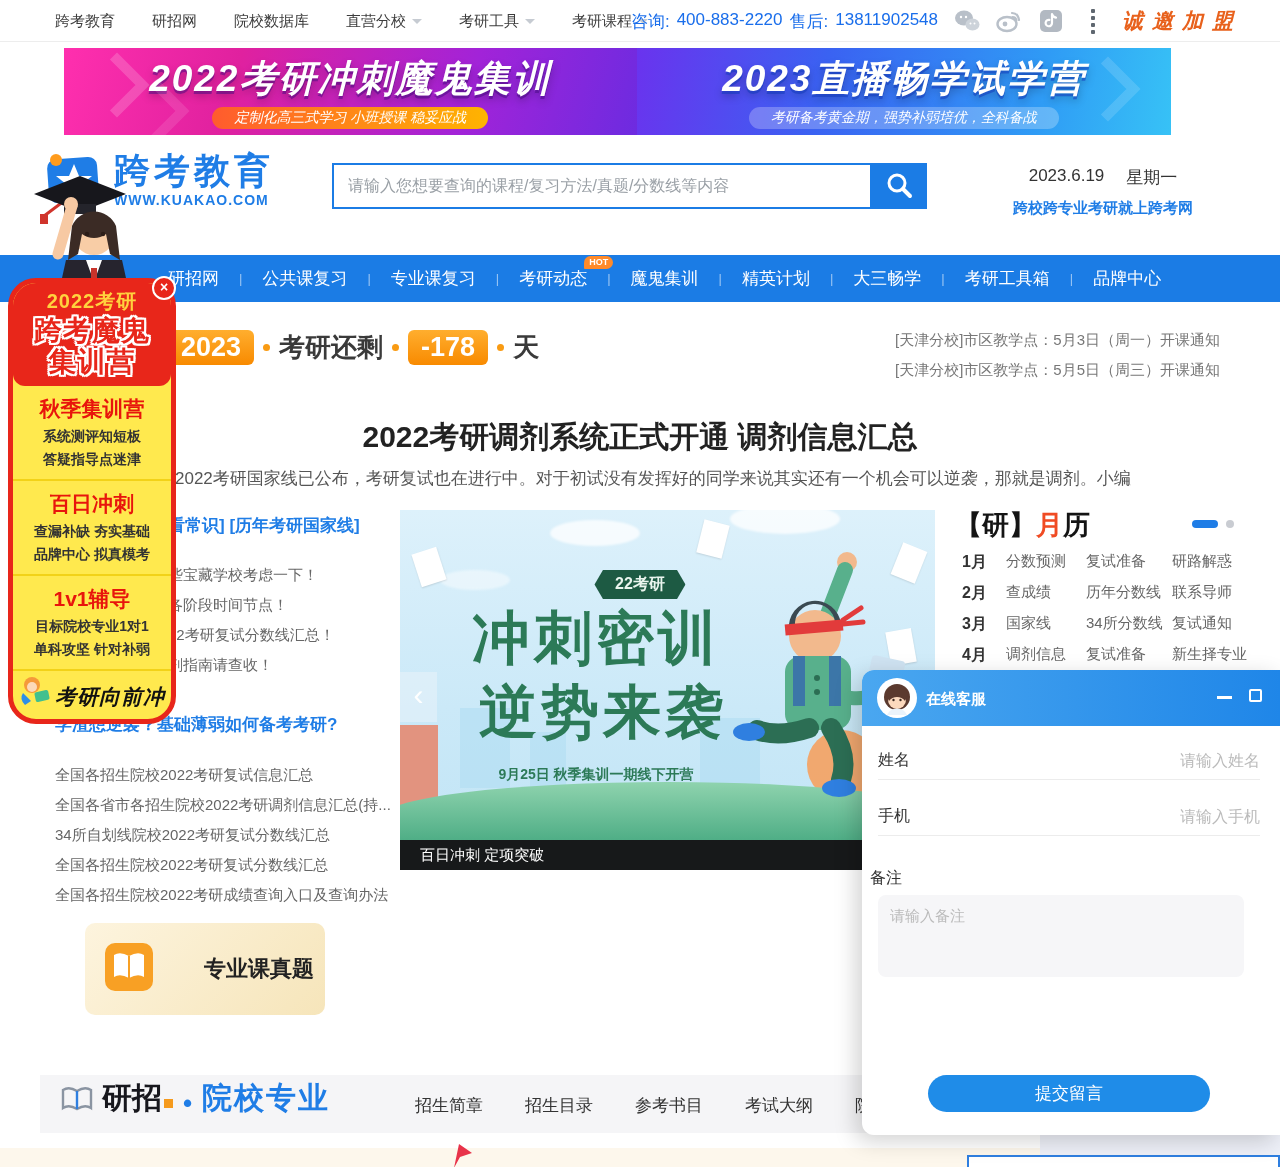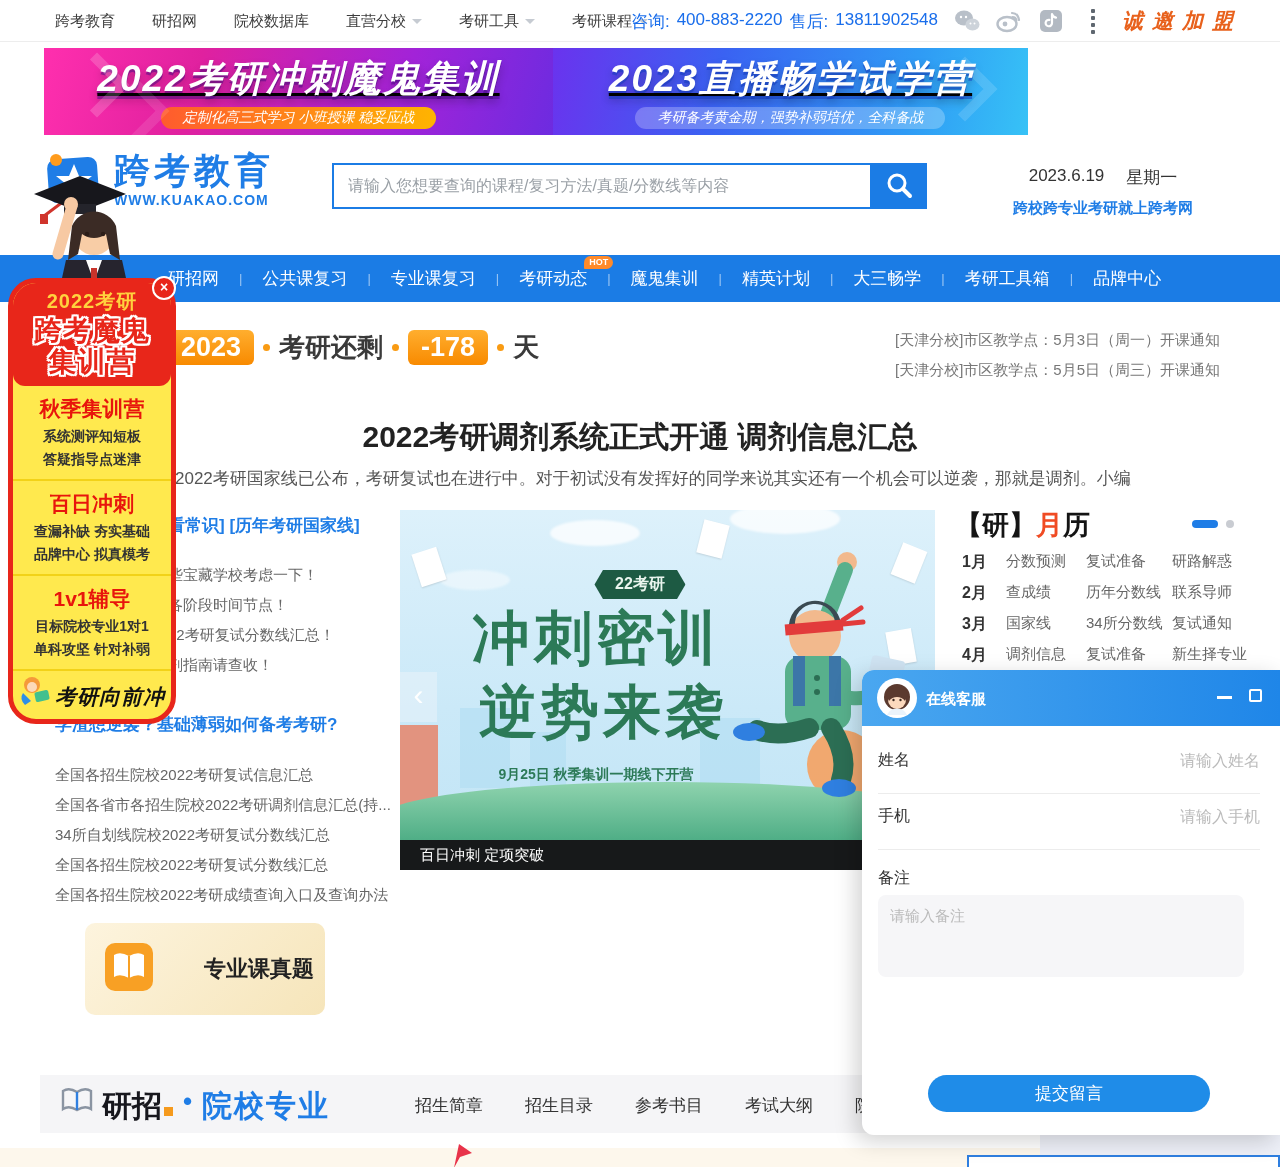--- a/index.html
+++ b/index.html
@@ -12,21 +12,21 @@
   .tb-item { white-space:nowrap; cursor:pointer; display:flex; align-items:center; }
   .tb-item.dd::after { content:""; display:inline-block; margin-left:6px; border:5px solid transparent; border-top-color:#c6cbd2; transform:translateY(3px); }
   .topbar-right { position:absolute; right:38px; top:0; height:42px; display:flex; align-items:center; gap:16px; }
   .phones { color:#1a6eeb; font-size:17px; white-space:nowrap; display:flex; gap:7px; }
   .soc { width:26px; height:26px; display:flex; align-items:center; justify-content:center; cursor:pointer; }
   .dots-icon { display:flex; flex-direction:column; gap:3px; }
   .dots-icon i { width:4px; height:4px; background:#5f6770; border-radius:1px; display:block; }
   .join { color:#e8611c; font-size:21px; font-weight:bold; font-style:italic; font-family:"DejaVu Serif","Liberation Serif",serif; letter-spacing:9px; cursor:pointer; }
 
   
-  .banner { position:absolute; left:44px; top:48px; width:984px; height:87px; display:flex; overflow:hidden;text-decoration:underline; }
+  .banner { position:absolute; left:64px; top:48px; width:1107px; height:87px; display:flex; overflow:hidden; }
   .banner-half { position:relative; height:100%; text-align:center; color:#fff; cursor:pointer; overflow:hidden; }
   .banner-l { width:600px; background:linear-gradient(105deg,#ff2fae 0%,#e0219f 30%,#a223d8 70%,#6d2be0 100%); }
   .banner-r { width:560px; background:linear-gradient(100deg,#6a33ee 0%,#3a62f2 35%,#2f9bf5 75%,#37c2f6 100%); }
   .banner-title { margin-top:6px; font-size:37px; font-weight:900; font-style:italic; letter-spacing:2px; text-shadow:0 3px 0 rgba(70,10,130,.5), 0 5px 8px rgba(0,0,0,.25); white-space:nowrap; }
   .banner-pill { display:inline-block; margin-top:3px; padding:2px 22px; border-radius:14px; font-size:14px; font-style:italic; white-space:nowrap; }
   .pill-l { background:linear-gradient(90deg,#ff5b2e,#ffb400); }
   .pill-r { background:rgba(255,255,255,.25); }
   .chev { position:absolute; width:46px; height:46px; border:10px solid rgba(255,255,255,.18); border-left:none; border-bottom:none; transform:rotate(45deg); }
 
   
@@ -106,21 +106,21 @@
   .cal-head .mo { color:#f04b23; }
   .cal-dots { position:absolute; left:1192px; top:520px; display:flex; gap:8px; align-items:center; }
   .cal-pill { width:26px; height:8px; border-radius:4px; background:#1f7de6; cursor:pointer; }
   .cal-dot { width:8px; height:8px; border-radius:50%; background:#c9ccd2; cursor:pointer; }
   .cal-row { position:absolute; left:962px; width:318px; display:grid; grid-template-columns:44px 80px 86px auto; font-size:15px; color:#666; white-space:nowrap; }
   .cal-row .m { font-weight:bold; color:#333; font-size:16px; }
   .cal-row span { cursor:pointer; }
 
   
   .section2 { position:absolute; left:40px; top:1075px; width:1200px; height:58px; background:#f5f5f7; z-index:10; }
-  .s2-logo { position:absolute; left:20px; top:11px; display:flex; align-items:flex-start; gap:8px; }
+  .s2-logo { position:absolute; left:20px; top:3px; display:flex; align-items:flex-end; gap:8px; }
   .s2-black { font-size:30px; font-weight:900; color:#17171d; position:relative; }
   .s2-orange { display:inline-block; width:9px; height:9px; background:#f59a1d; margin-left:2px; }
   .s2-dot { color:#1f7de6; font-size:26px; font-weight:900; margin:0 2px; }
   .s2-blue { font-size:30px; font-weight:900; color:#1f7de6; letter-spacing:2px; }
   .s2-tabs { position:absolute; left:375px; top:19px; display:flex; gap:42px; font-size:17px; color:#333; }
   .s2-tab { white-space:nowrap; cursor:pointer; }
 
   
   .strip-white { position:absolute; left:0; top:1133px; width:1280px; height:15px; background:#fff; z-index:5; }
   .strip-cream { position:absolute; left:0; top:1148px; width:1280px; height:19px; background:#fdf7ec; z-index:5; }
@@ -128,25 +128,25 @@
   .blue-box { position:absolute; left:967px; top:1155px; width:313px; height:12px; background:#fff; border:2px solid #2f7fe0; border-bottom:none; z-index:7; }
   .flag { position:absolute; left:452px; top:1144px; z-index:8; }
 
   
   .chat { position:absolute; left:862px; top:670px; width:418px; height:465px; background:#fff; border-radius:12px 0 0 12px; box-shadow:-6px 6px 22px rgba(0,0,0,.18); z-index:40; }
   .chat-head { position:absolute; left:0; top:0; width:100%; height:56px; background:linear-gradient(90deg,#4aa7f0,#1f86e8); border-radius:12px 0 0 0; }
   .chat-title { position:absolute; left:64px; top:20px; color:#fff; font-size:15px; font-weight:bold; }
   .avatar { position:absolute; left:14px; top:7px; }
   .win-min { position:absolute; right:48px; top:26px; width:15px; height:3px; background:#fff; cursor:pointer; }
   .win-max { position:absolute; right:18px; top:19px; width:13px; height:13px; border:2px solid #fff; border-radius:2px; cursor:pointer; }
-  .chat-row { position:absolute; left:16px; width:382px; display:flex; align-items:center; border-bottom:1px solid #ececec; padding-bottom:22px; }
+  .chat-row { position:absolute; left:16px; width:382px; display:flex; align-items:center; border-bottom:1px solid #ececec; padding-bottom:8px; }
   .chat-row label { font-size:16px; color:#333; white-space:nowrap; }
   .chat-row input { flex:1; border:none; outline:none; text-align:right; font-size:16px; color:#333; background:transparent; }
   .chat-row input::placeholder { color:#bbb; }
-  .chat-note-label { position:absolute; left:16px; top:198px; font-size:16px; color:#333; }
+  .chat-note-label { position:absolute; left:8px; top:198px; font-size:16px; color:#333; }
   .chat textarea { position:absolute; left:16px; top:225px; width:366px; height:82px; background:#f6f6f8; border:none; border-radius:8px; padding:12px; font-size:15px; color:#333; resize:none; outline:none; font-family:"Liberation Sans","DejaVu Sans",sans-serif; }
   .chat textarea::placeholder { color:#bbb; }
   .chat-submit { position:absolute; left:66px; top:405px; width:282px; height:37px; border:none; border-radius:19px; background:#1f8ce8; color:#fff; font-size:17px; cursor:pointer; }
 </style>
 </head>
 <body>
 
 <div id="page">
 
   <div class="topbar">

